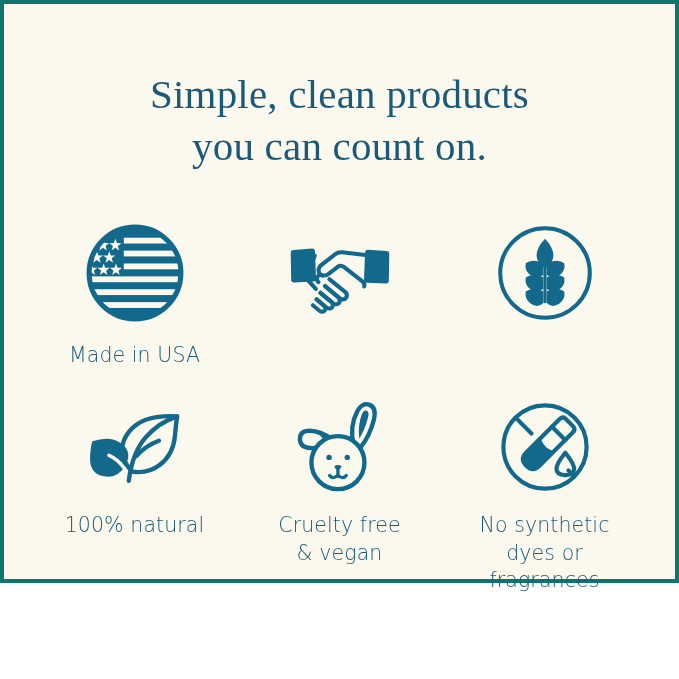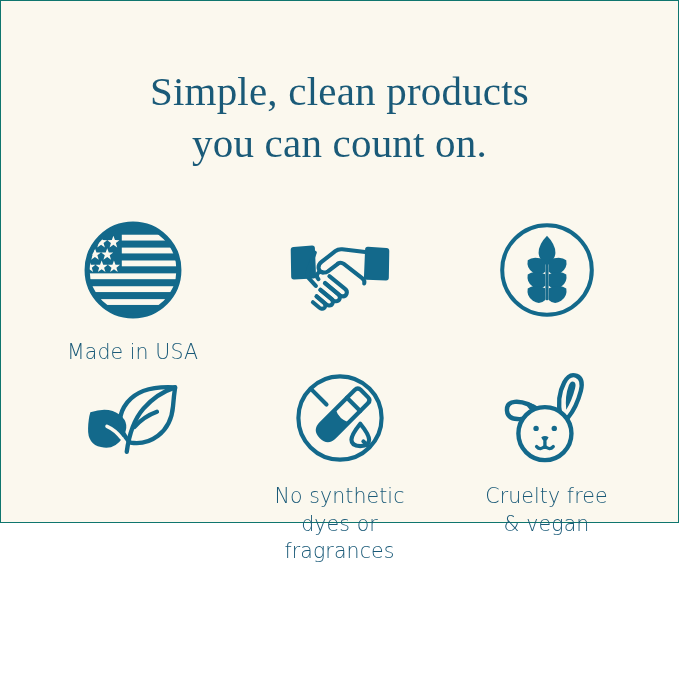--- a/index.html
+++ b/index.html
@@ -10,23 +10,23 @@
     width: 679px;
     height: 679px;
     background: #ffffff;
     font-family: "Liberation Sans", sans-serif;
     overflow: hidden;
   }
   #infographic {
     position: relative;
     box-sizing: border-box;
     width: 679px;
-    height: 523px;
+    height: 583px;
     background: #fbf8ee;
-    border: 1px solid #0f766e;
+    border: 4px solid #0f766e;
     display: flex;
     flex-direction: column;
     align-items: center;
   }
   .headline {
     margin-top: 64px;
     text-align: center;
     color: #1a5a78;
     font-family: "Liberation Serif", "DejaVu Serif", serif;
     font-size: 41px;
@@ -35,20 +35,21 @@
     font-weight: 400;
     white-space: pre-line;
     padding: 0 40px;
   }
   .badge-grid {
     margin-top: 44px;
     width: 100%;
     display: grid;
     grid-template-columns: repeat(3, 1fr);
     grid-template-rows: repeat(2, auto);
+    row-gap: 26px;
     padding: 0 28px;
     box-sizing: border-box;
   }
   .badge {
     display: flex;
     flex-direction: column;
     align-items: center;
     justify-content: flex-start;
   }
   .badge-icon {
@@ -177,20 +178,45 @@
         <svg viewBox="0 0 100 100" xmlns="http://www.w3.org/2000/svg">
 
           <path d="M9 44.5 q17.5-6 28.5 2.5 11 8.5 2.2 22.5 -7.5 11.5-20.5 8.5 -13-3-12.4-18 0.3-9.5 2.2-15.5 Z" fill="#13698b"></path>
           <path d="M39 69.5 q-6-8-14-11.5" fill="none" stroke="#fbf8ee" stroke-width="3.4" stroke-linecap="round"></path>
 
           <path d="M90.5 20.5 q-33-2-46 14.5 -13 16.5-1.5 33.5 2 3 4.6 5.2 14.5 2.4 26.4-6.6 13-9.8 14.5-28.5 0.8-10.2 2-18.1 Z" fill="none" stroke="#13698b" stroke-width="4.2" stroke-linejoin="round"></path>
           <path d="M90.5 20.5 q-18 6-30.5 20.5 -12.5 14.5-16 41.5" fill="none" stroke="#13698b" stroke-width="4.2" stroke-linecap="round"></path>
           <path d="M73 44 q-12.5 4.5-21.5 14.5" fill="none" stroke="#13698b" stroke-width="4.2" stroke-linecap="round"></path>
         </svg>
       </div>
+      <div class="badge-label">100% natural</div>
+    </div>
+
+    <div class="badge row-2">
+      <div class="badge-icon">
+        <svg viewBox="0 0 100 100" xmlns="http://www.w3.org/2000/svg">
+
+          <path d="M63 48 q-4-18 3.5-32 5-9.5 12-6.5 7 3 4 14.5 -4 15.5-12.5 26 Z" fill="none" stroke="#13698b" stroke-width="4.2" stroke-linejoin="round"></path>
+          <path d="M68.5 42 q-1.5-13 2.5-23.5 1.8-4.6 4.6-3.4 2.8 1.2 1.4 6.2 -3 12-8.5 20.7 Z" fill="#13698b"></path>
+
+          <path d="M44 44 q-14-10.5-25-9.5 -8 0.7-7.5 8.5 0.5 7.8 10 8 12.5 0.3 22.5-3.5 Z" fill="none" stroke="#13698b" stroke-width="4.2" stroke-linejoin="round"></path>
+          <path d="M44.5 41 q-8-5.5-15-6.5 1 5.5 5.5 8.5 4.5 3 9.5-2 Z" fill="#13698b"></path>
+
+          <circle cx="48" cy="65" r="25.5" fill="#fbf8ee" stroke="#13698b" stroke-width="4.2"></circle>
+
+          <circle cx="39.5" cy="60" r="2.6" fill="#13698b"></circle>
+          <circle cx="57" cy="60" r="2.6" fill="#13698b"></circle>
+
+          <path d="M44.5 68.5 q3.5-2.6 7 0 -1.6 4-3.5 4 -1.9 0-3.5-4 Z" fill="#13698b"></path>
+
+          <path d="M48 72.5 l0 4.5 M48 77 q-4.5 4.5-8 0.5 M48 77 q4.5 4.5 8 0.5" fill="none" stroke="#13698b" stroke-width="3.2" stroke-linecap="round"></path>
+        </svg>
+      </div>
+      <div class="badge-label">Cruelty free
+&amp; vegan</div>
     </div>
 
     <div class="badge row-2">
       <div class="badge-icon">
         <svg viewBox="0 0 100 100" xmlns="http://www.w3.org/2000/svg">
           <circle cx="50" cy="50" r="40" fill="none" stroke="#13698b" stroke-width="4"></circle>
 
           <line x1="22" y1="22" x2="37" y2="37" stroke="#13698b" stroke-width="4" stroke-linecap="round"></line>
           <line x1="72.5" y1="72.5" x2="78" y2="78" stroke="#13698b" stroke-width="4" stroke-linecap="round"></line>
 
@@ -201,38 +227,14 @@
           </g>
 
           <path d="M69.5 55.5 q8.5 10.5 8.5 15.5 0 6-8.5 6 -8.5 0-8.5-6 0-5 8.5-15.5 Z" fill="none" stroke="#13698b" stroke-width="4" stroke-linejoin="round"></path>
         </svg>
       </div>
       <div class="badge-label">No synthetic
 dyes or
 fragrances</div>
     </div>
 
-    <div class="badge row-2">
-      <div class="badge-icon">
-        <svg viewBox="0 0 100 100" xmlns="http://www.w3.org/2000/svg">
-
-          <path d="M63 48 q-4-18 3.5-32 5-9.5 12-6.5 7 3 4 14.5 -4 15.5-12.5 26 Z" fill="none" stroke="#13698b" stroke-width="4.2" stroke-linejoin="round"></path>
-          <path d="M68.5 42 q-1.5-13 2.5-23.5 1.8-4.6 4.6-3.4 2.8 1.2 1.4 6.2 -3 12-8.5 20.7 Z" fill="#13698b"></path>
-
-          <path d="M44 44 q-14-10.5-25-9.5 -8 0.7-7.5 8.5 0.5 7.8 10 8 12.5 0.3 22.5-3.5 Z" fill="none" stroke="#13698b" stroke-width="4.2" stroke-linejoin="round"></path>
-          <path d="M44.5 41 q-8-5.5-15-6.5 1 5.5 5.5 8.5 4.5 3 9.5-2 Z" fill="#13698b"></path>
-
-          <circle cx="48" cy="65" r="25.5" fill="#fbf8ee" stroke="#13698b" stroke-width="4.2"></circle>
-
-          <circle cx="39.5" cy="60" r="2.6" fill="#13698b"></circle>
-          <circle cx="57" cy="60" r="2.6" fill="#13698b"></circle>
-
-          <path d="M44.5 68.5 q3.5-2.6 7 0 -1.6 4-3.5 4 -1.9 0-3.5-4 Z" fill="#13698b"></path>
-
-          <path d="M48 72.5 l0 4.5 M48 77 q-4.5 4.5-8 0.5 M48 77 q4.5 4.5 8 0.5" fill="none" stroke="#13698b" stroke-width="3.2" stroke-linecap="round"></path>
-        </svg>
-      </div>
-      <div class="badge-label">Cruelty free
-&amp; vegan</div>
-    </div>
-
   </div>
 </div>
 
 </body></html>

